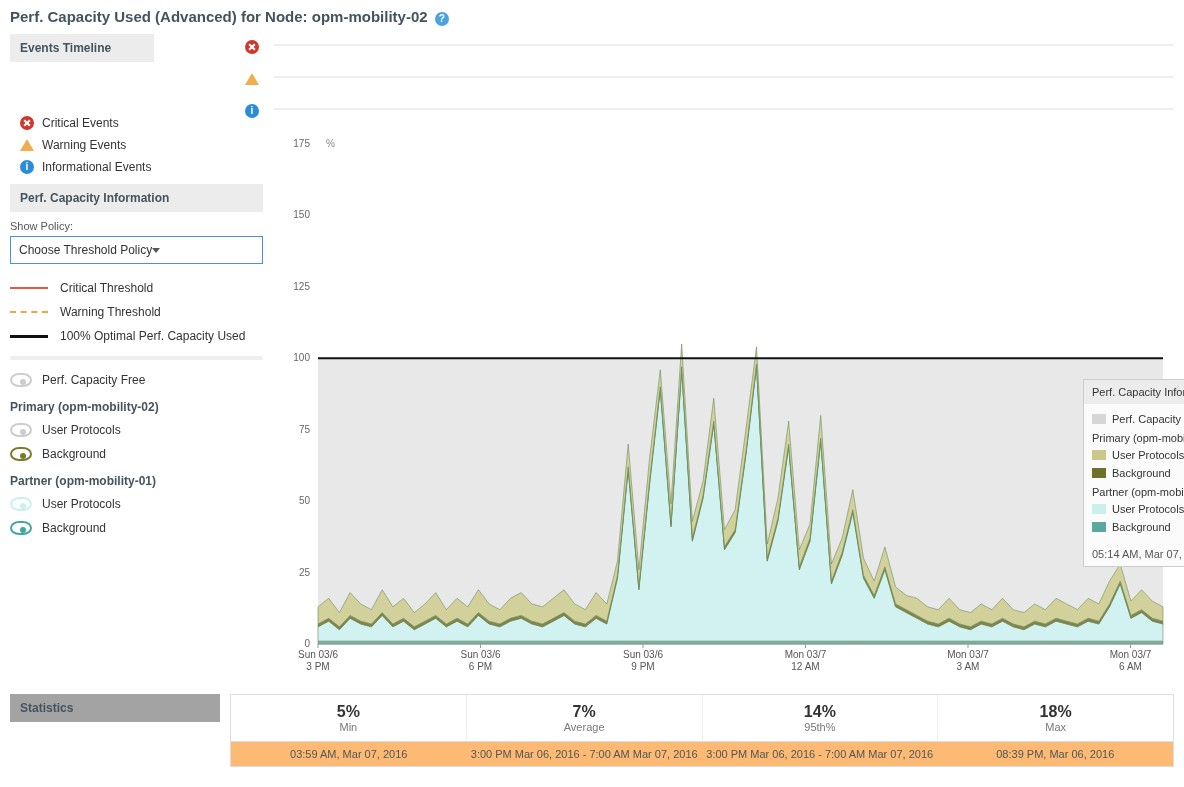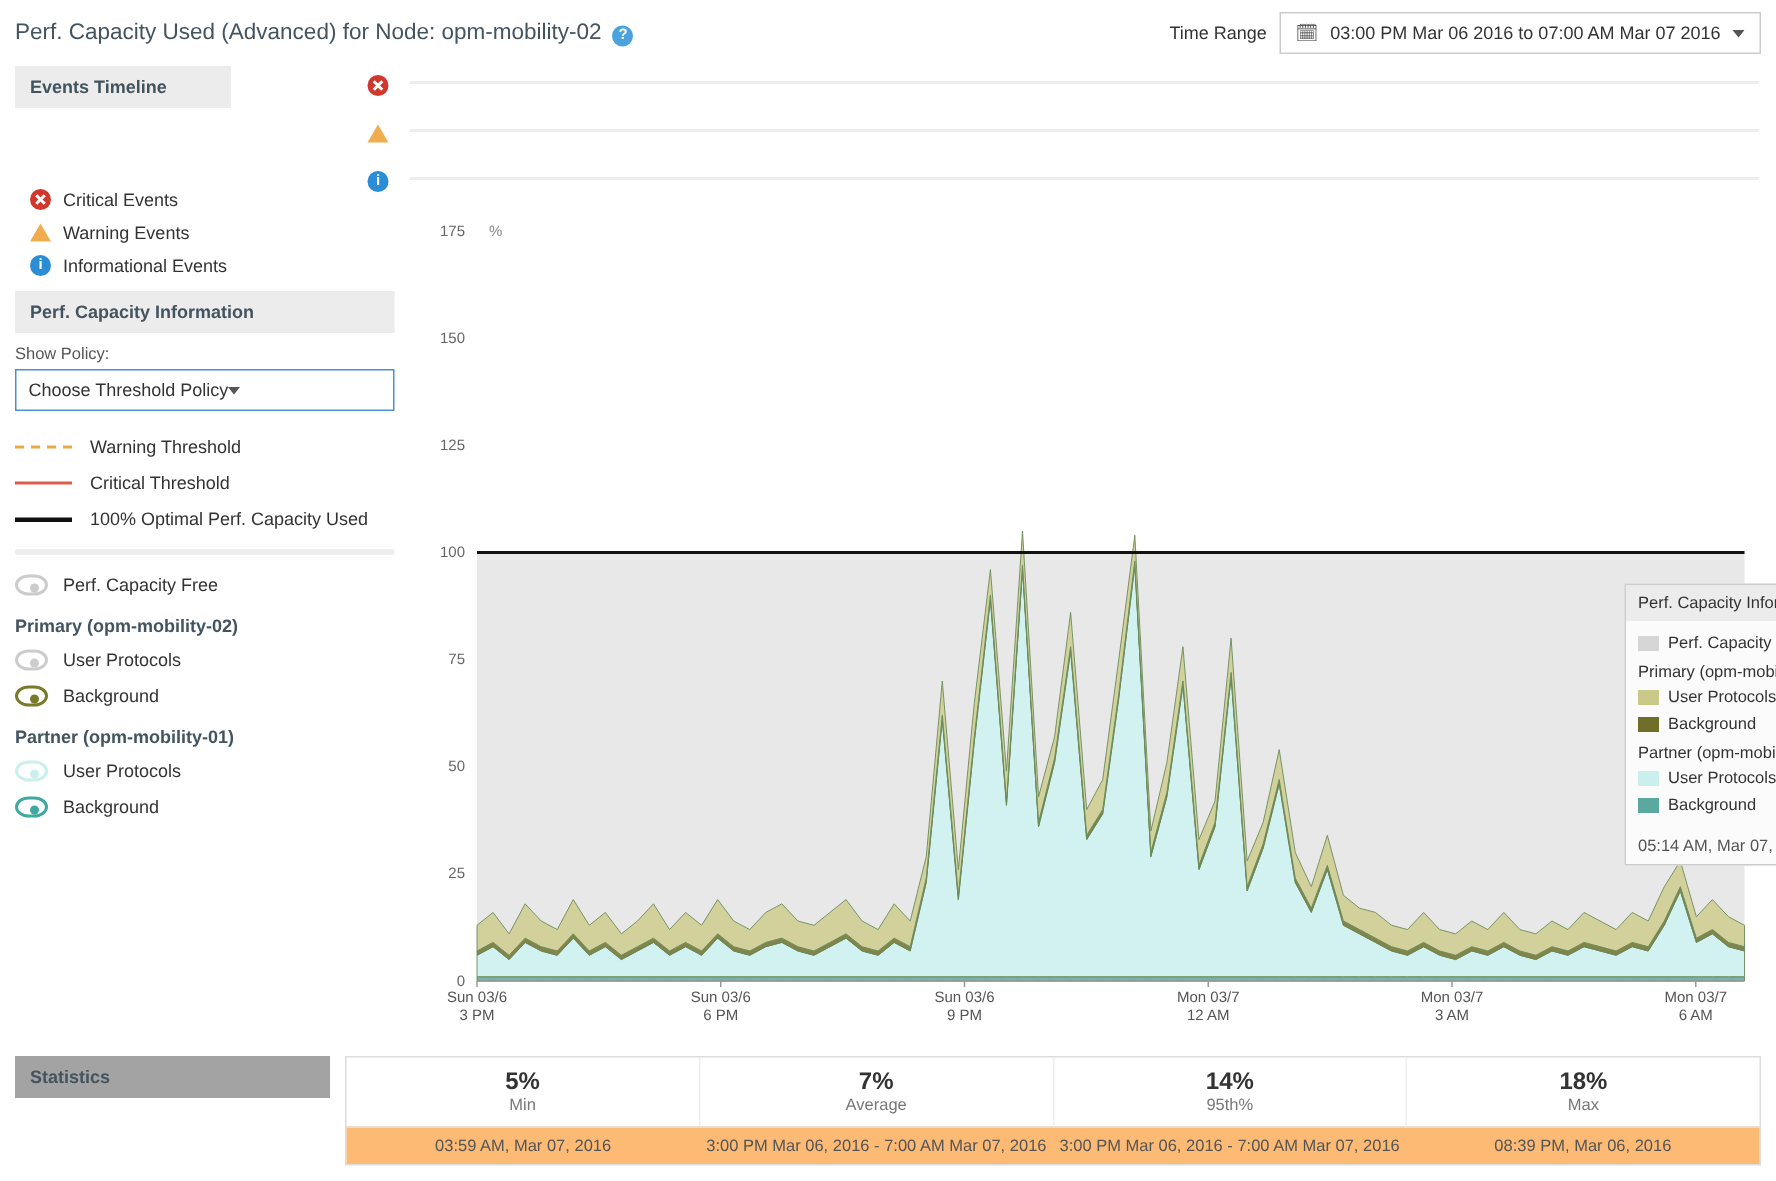--- a/index.html
+++ b/index.html
@@ -1,18 +1,18 @@
 <!DOCTYPE html>
 <html><head>
 <meta charset="utf-8">
 <style>
 * { box-sizing: border-box; margin: 0; padding: 0; }
 body { font-family: -apple-system, "Segoe UI", Arial, sans-serif; font-size: 12px; color: #333; background: #fff; width: 1184px; padding: 8px 10px; }
 .header { display: flex; justify-content: space-between; align-items: center; margin-bottom: 8px; }
-.title { font-size: 15px; font-weight: 400; color: #44545f; }
+.title { font-size: 15px; font-weight: 700; color: #44545f; }
 .q-icon { display: inline-block; width: 14px; height: 14px; border-radius: 50%; background: #4aa3df; color: #fff; text-align: center; line-height: 14px; font-size: 10px; font-weight: bold; margin-left: 4px; }
 .time-range { display: flex; align-items: center; gap: 8px; font-size: 12px; color: #333; }
 .time-range-box { border: 1px solid #ccc; padding: 6px 10px; display: flex; align-items: center; gap: 8px; cursor: pointer; }
 .caret { width: 0; height: 0; border-left: 4px solid transparent; border-right: 4px solid transparent; border-top: 5px solid #555; }
 .main { display: flex; gap: 10px; }
 .sidebar { width: 253px; flex-shrink: 0; }
 .chart-area { flex: 1; position: relative; }
 .panel-header { background: #ececec; padding: 7px 10px; font-weight: 700; color: #44545f; font-size: 12px; }
 .events-row { display: flex; justify-content: space-between; align-items: flex-start; }
 .events-list { padding: 6px 10px; margin-top: 44px; }
@@ -62,28 +62,20 @@
 .stats-bottom .sb { flex: 1; text-align: center; padding: 6px 0; font-size: 11px; color: #555; }
 </style>
 </head>
 <body>
 
 <div class="header">
   <div>
     <span class="title">Perf. Capacity Used (Advanced) for Node: opm-mobility-02</span>
     <span class="q-icon">?</span>
   </div>
-  <div class="time-range">
-    <span>Time Range</span>
-    <div class="time-range-box">
-      <span>🗓</span>
-      <span>03:00 PM Mar 06 2016 to 07:00 AM Mar 07 2016</span>
-      <span class="caret"></span>
-    </div>
-  </div>
 </div>
 
 <div class="main">
   <div class="sidebar">
     <div class="events-row">
       <div style="flex:1">
         <div class="panel-header" style="width:144px">Events Timeline</div>
         <div class="events-list">
           <div class="ev-item">
             <span class="ic ic-crit"></span>
@@ -111,26 +103,26 @@
     </div>
 
     <div class="panel-header">Perf. Capacity Information</div>
     <div class="policy-label">Show Policy:</div>
     <div class="dropdown">
       <span>Choose Threshold Policy</span>
       <span class="caret"></span>
     </div>
 
     <div class="legend-line">
+      <span class="sw sw-crit"></span>
+        <span>Critical Threshold</span>
+    </div>
+    <div class="legend-line">
       <span class="sw sw-warn"></span>
         <span>Warning Threshold</span>
-    </div>
-    <div class="legend-line">
-      <span class="sw sw-crit"></span>
-        <span>Critical Threshold</span>
     </div>
     <div class="legend-line">
       <span class="sw sw-opt"></span>
         <span>100% Optimal Perf. Capacity Used</span>
     </div>
     <div class="divider"></div>
 
     <div class="eye-row">
       <span class="eye eye-gray"></span>
       <span>Perf. Capacity Free</span>

